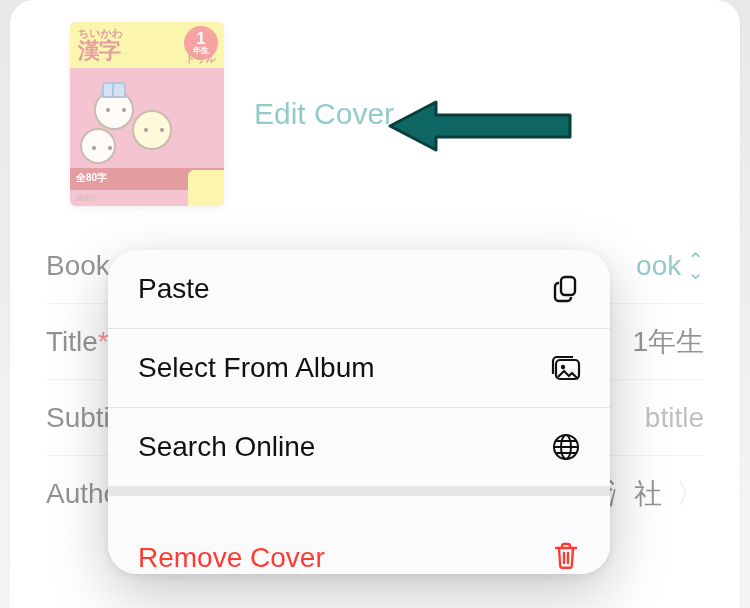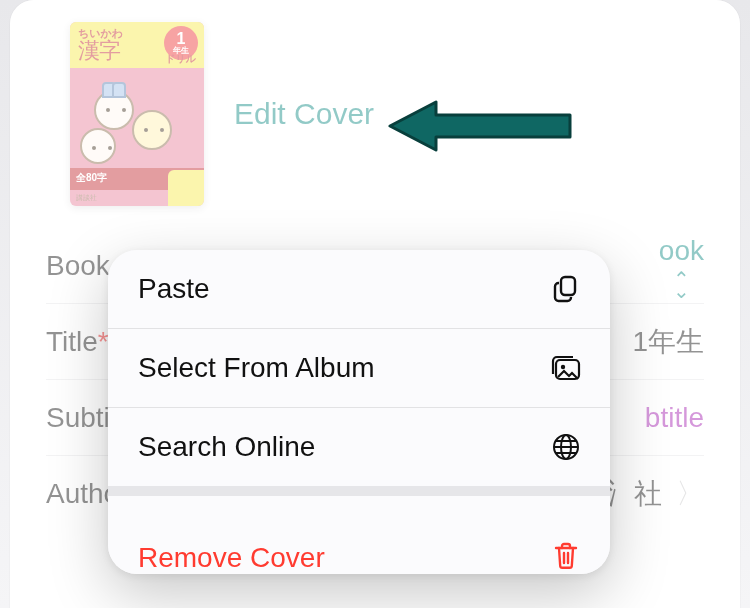--- a/index.html
+++ b/index.html
@@ -26,33 +26,33 @@
     z-index: 2;
     pointer-events: none;
   }
   .cover-area {
     display: flex;
     align-items: center;
     gap: 30px;
     padding: 22px 40px 22px 60px;
   }
   .cover-thumb {
-    width: 134px; height: 184px;
+    width: 154px; height: 184px;
     background: #e67f9a;
     border-radius: 6px;
     box-shadow: 0 2px 8px rgba(0,0,0,0.15);
     position: relative;
     overflow: hidden;
   }
   .cover-thumb .band-top {
     position: absolute; top: 0; left: 0; right: 0; height: 46px;
     background: #f5e94a;
   }
   .cover-thumb .band-top .jp1 { position:absolute; left:8px; top:4px; font-size:11px; color:#c2272d; font-weight:700; }
-  .cover-thumb .band-top .jp2 { position:absolute; left:8px; top:14px; font-size:22px; color:#c2272d; font-weight:400; letter-spacing:-1px;}
+  .cover-thumb .band-top .jp2 { position:absolute; left:8px; top:14px; font-size:22px; color:#c2272d; font-weight:700; letter-spacing:-1px;}
   .cover-thumb .band-top .circ { position:absolute; right:6px; top:4px; width:34px; height:34px; border-radius:50%; background:#e33; color:#fff; font-size:12px; font-weight:800; display:flex; flex-direction:column; align-items:center; justify-content:center; line-height:1; }
   .cover-thumb .band-top .drill { position:absolute; right:8px; bottom:2px; font-size:10px; color:#c2272d; font-weight:700;}
   .cover-thumb .face { position:absolute; width:40px; height:40px; border-radius:50%; background:#fff7ef; border:2px solid #8a6b4a; }
   .cover-thumb .face.a { left:24px; top:68px; }
   .cover-thumb .face.a::before { content:""; position:absolute; left:6px; top:-10px; width:10px; height:12px; border:2px solid #5a7fb0; border-radius:4px 4px 0 0; background:#9fbfe6;}
   .cover-thumb .face.a::after { content:""; position:absolute; right:6px; top:-10px; width:10px; height:12px; border:2px solid #5a7fb0; border-radius:4px 4px 0 0; background:#9fbfe6;}
   .cover-thumb .face.b { left:62px; top:88px; background:#fff0b0;}
   .cover-thumb .face.c { left:10px; top:106px; width:36px; height:36px;}
   .cover-thumb .eyes { position:absolute; left:10px; top:16px; width:20px; display:flex; justify-content:space-between;}
   .cover-thumb .eyes span{ width:4px; height:4px; background:#3a2a1a; border-radius:50%; display:block;}
@@ -78,22 +78,22 @@
     display: flex;
     align-items: center;
     height: 76px;
     border-bottom: 1px solid #e4e4e6;
     font-size: 28px;
     color: #111;
   }
   .row:last-child { border-bottom: none; }
   .row .label { flex: 0 0 auto; }
   .row .req { color: #e11; }
-  .row .val { margin-left: auto; color: #111; flex-direction: column; }
-  .row .val.placeholder { color: #a21caf; }
+  .row .val { margin-left: auto; color: #111; }
+  .row .val.placeholder { color: #737373; }
   .row .val.teal { color: #0f8a84; display:flex; align-items:center; gap:6px; }
   .row .chev { margin-left: 14px; color: #c6c6c8; }
   .selector-glyph { display:inline-flex; flex-direction:column; line-height:0.6; font-size:20px; }
 
   .context-menu {
     position: absolute;
     left: 108px; top: 250px;
     width: 502px;
     background: #f6f6f8;
     border-radius: 29px;

